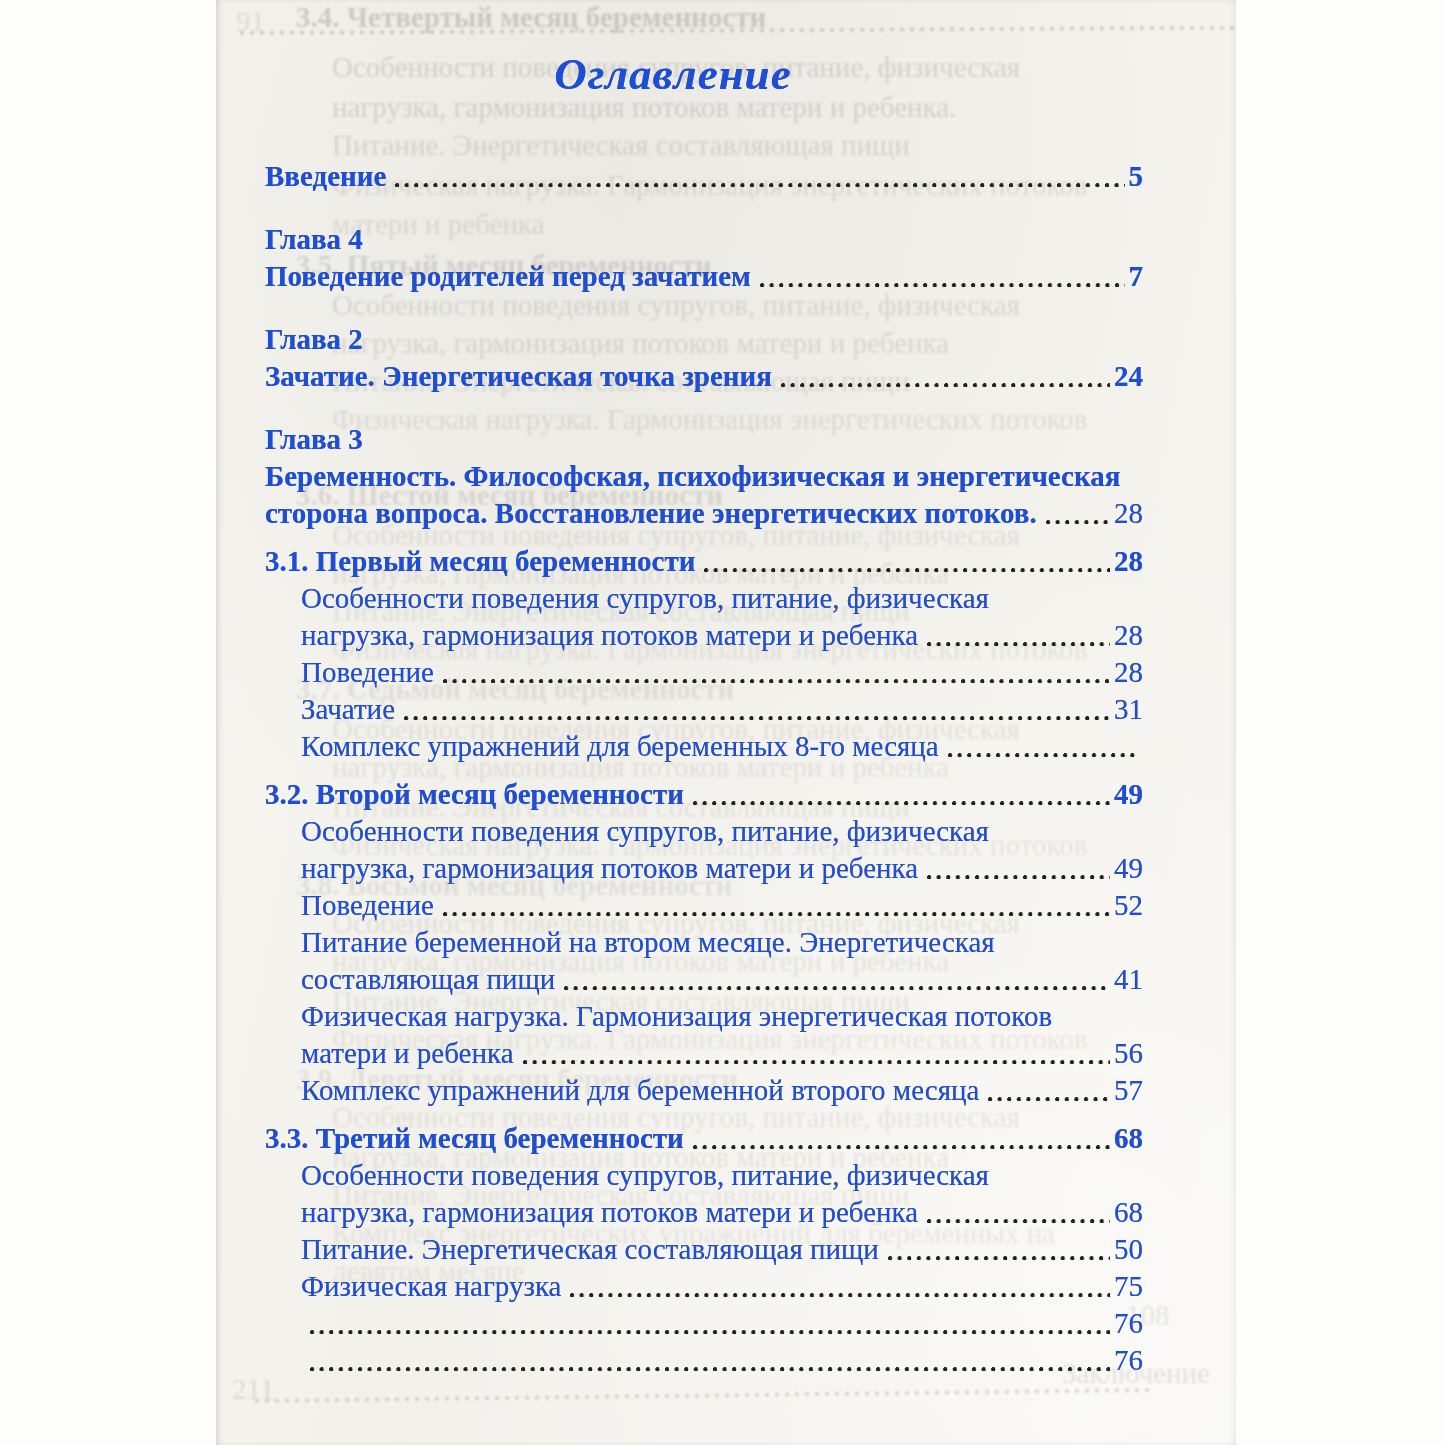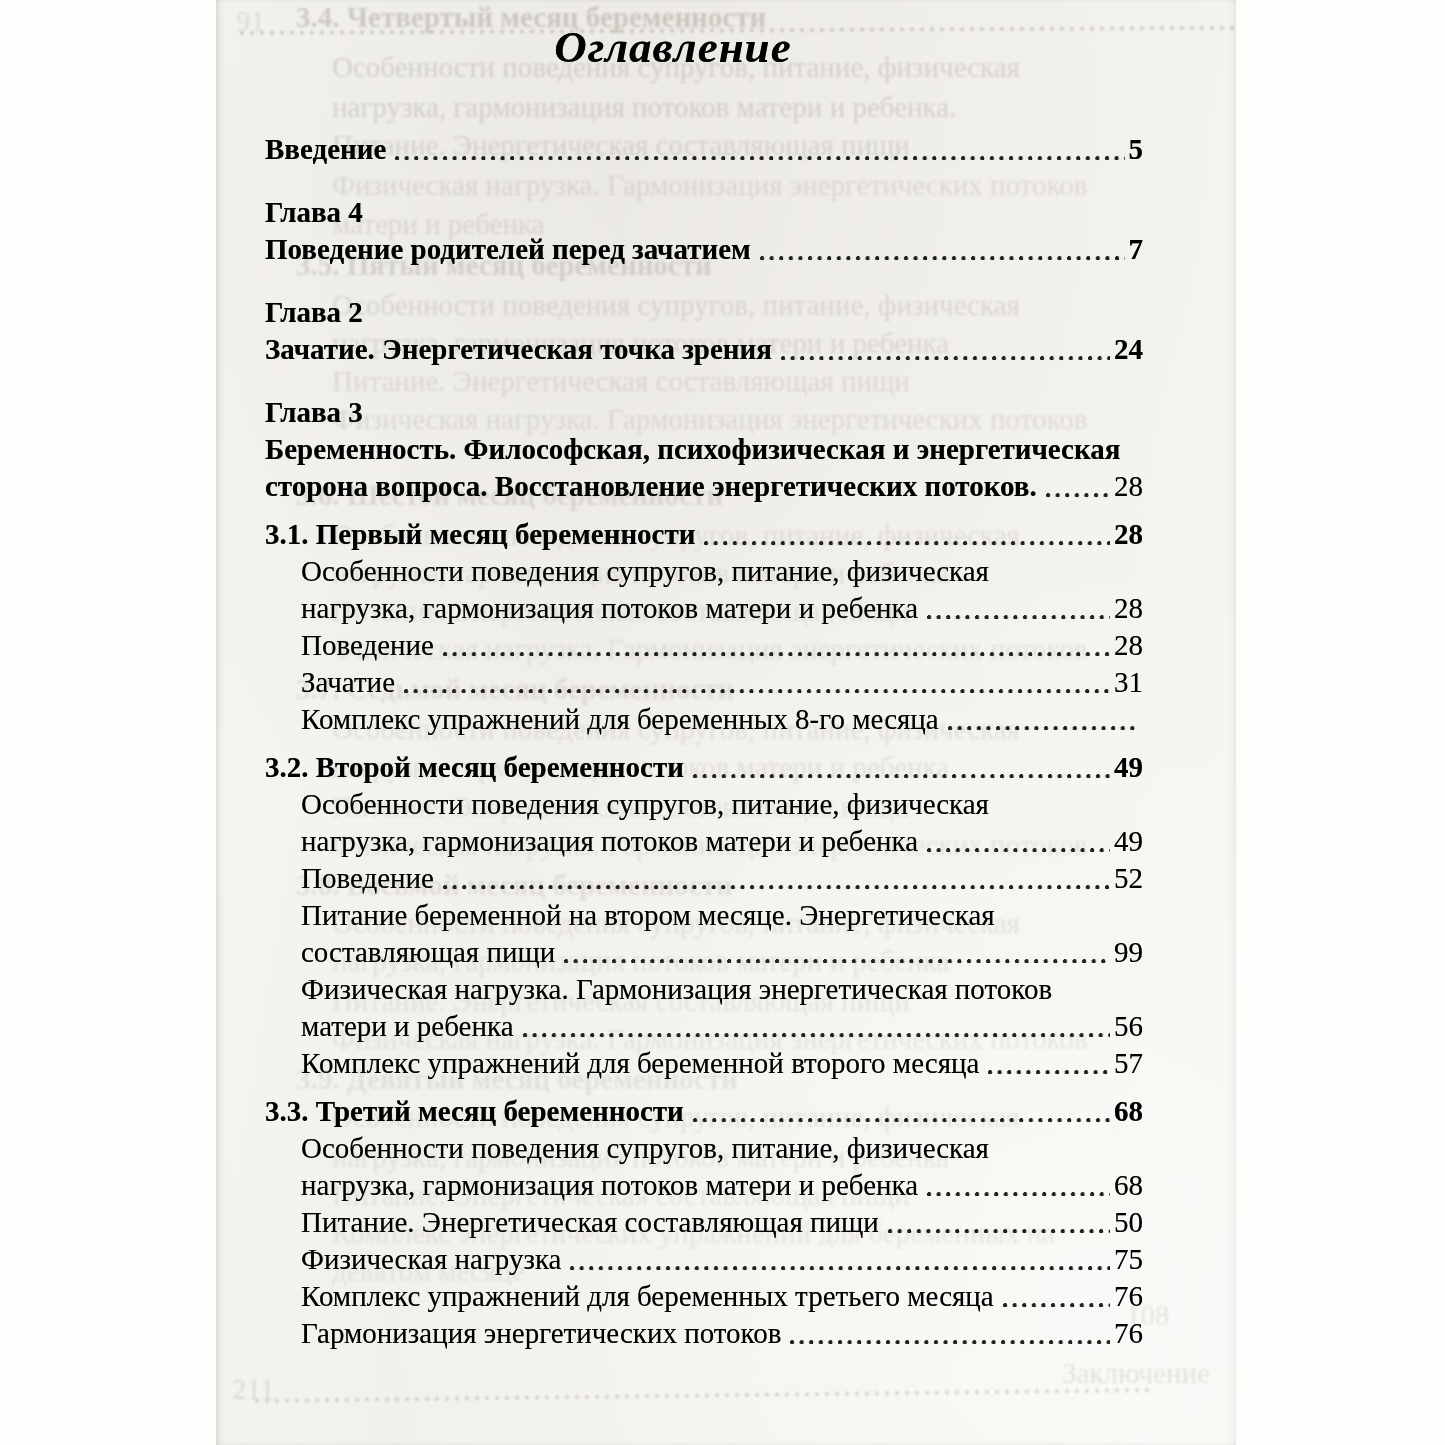--- a/index.html
+++ b/index.html
@@ -25,22 +25,22 @@
   
   .ghost-layer{position:absolute;inset:0;filter:blur(1.15px);pointer-events:none;}
   .g{position:absolute;font-size:29px;line-height:34px;color:#6f6a5d;white-space:nowrap;}
   .g.b{font-weight:bold;}
   .gl{position:absolute;height:6px;transform-origin:left center;
       background-image:radial-gradient(circle at 2px 3px,#6f6a5d 1.7px,rgba(0,0,0,0) 2.1px);
       background-size:10px 6px;background-repeat:repeat-x;}
 
   
   .content{
-    position:absolute;left:265px;top:9px;width:878px;
-    color:#000000;font-size:29px;line-height:37px;
+    position:absolute;left:265px;top:36px;width:878px;
+    color:#1d4ed8;font-size:29px;line-height:37px;
     text-shadow:0 0 .5px rgba(20,18,14,.55);
   }
   .title{
     font-weight:bold;font-style:italic;
     font-size:45px;line-height:52px;letter-spacing:1px;
     text-align:center;margin:12px 78px 58px 16px;
   }
   .entry.gap-chapter{margin-top:26px;}
   .entry.gap-section{margin-top:11px;}
   .entry.bold{font-weight:bold;}
@@ -190,21 +190,21 @@
             <span class="t">Поведение</span>
             <span class="dots"></span>
             <span class="pg">52</span>
           </div>
         </div>
         <div class="entry ind">
           <div class="wrap">Питание беременной на втором месяце. Энергетическая</div>
           <div class="row">
             <span class="t">составляющая пищи</span>
             <span class="dots"></span>
-            <span class="pg">99</span>
+            <span class="pg">41</span>
           </div>
         </div>
         <div class="entry ind">
           <div class="wrap">Физическая нагрузка. Гармонизация энергетическая потоков</div>
           <div class="row">
             <span class="t">матери и ребенка</span>
             <span class="dots"></span>
             <span class="pg">56</span>
           </div>
         </div>
@@ -239,27 +239,25 @@
         </div>
         <div class="entry ind">
           <div class="row">
             <span class="t">Физическая нагрузка</span>
             <span class="dots"></span>
             <span class="pg">75</span>
           </div>
         </div>
         <div class="entry ind">
           <div class="row">
-            <span class="t">Комплекс упражнений для беременных третьего месяца</span>
             <span class="dots"></span>
             <span class="pg">76</span>
           </div>
         </div>
         <div class="entry ind">
           <div class="row">
-            <span class="t">Гармонизация энергетических потоков</span>
             <span class="dots"></span>
             <span class="pg">76</span>
           </div>
         </div>
       </div>
   </div>
 </div>
 
 </body></html>

